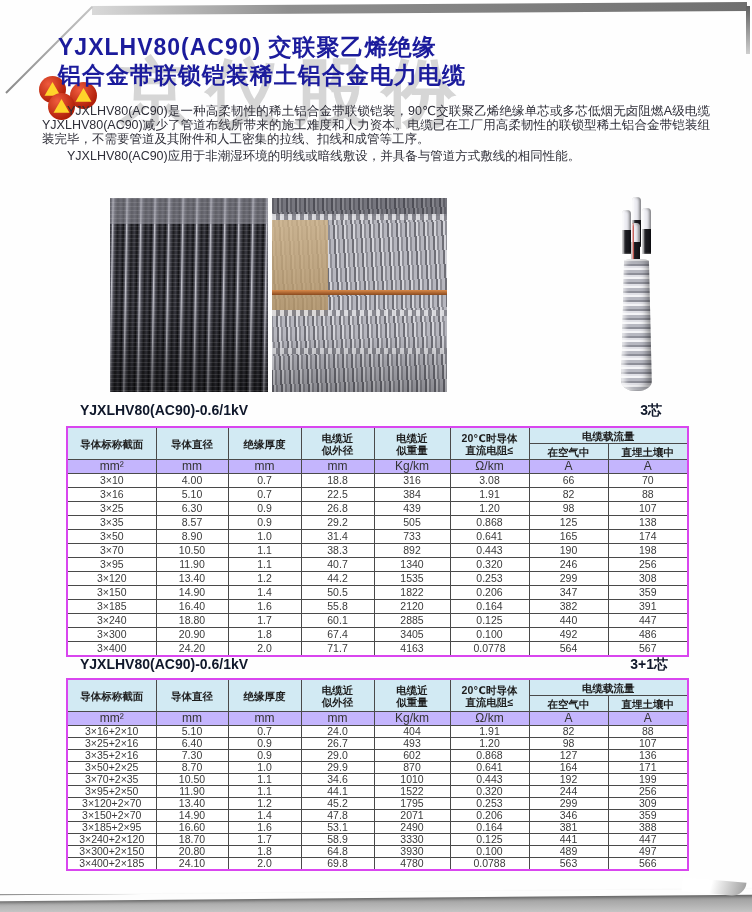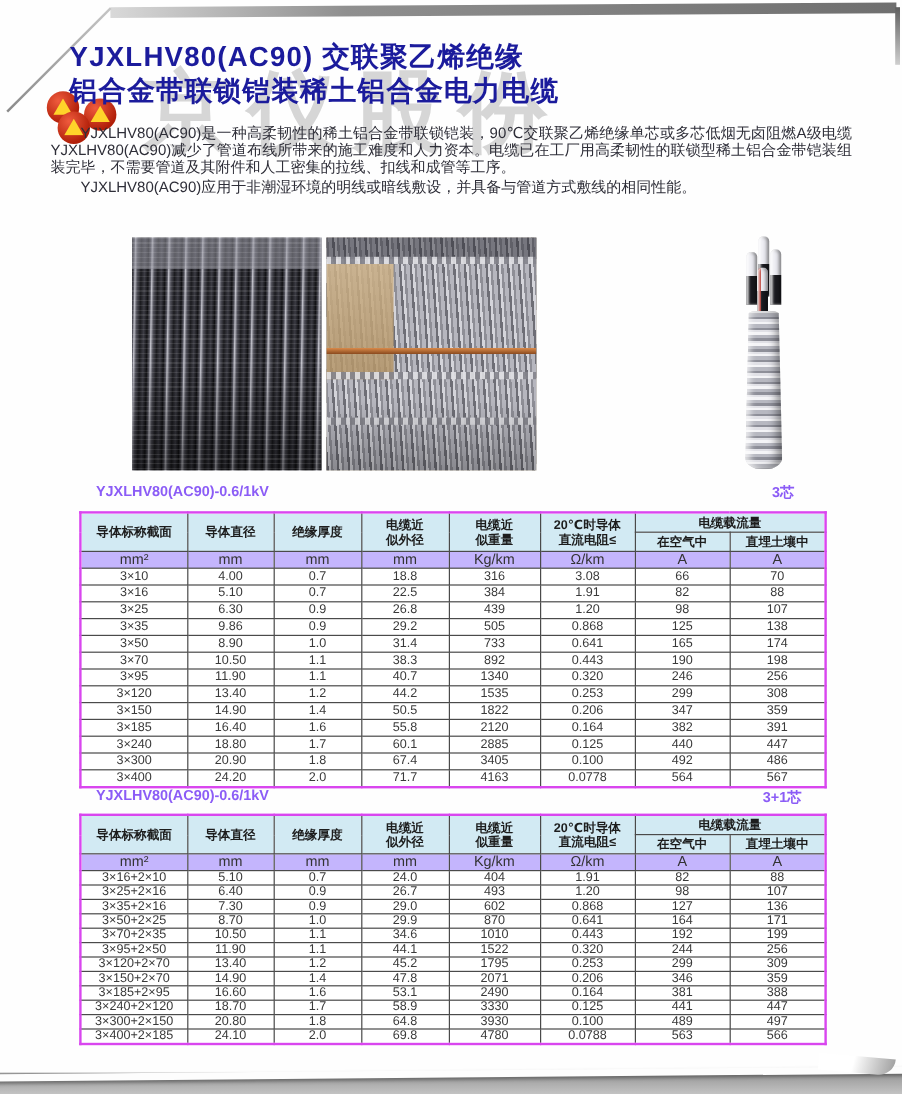--- a/index.html
+++ b/index.html
@@ -83,21 +83,21 @@
   .cable3d .rD{left:15px;top:26px;height:42px;background:
     linear-gradient(90deg,rgba(179,40,30,0) 0 1px,rgba(179,40,30,.9) 1px 3px,rgba(179,40,30,0) 3px),
     linear-gradient(180deg,#ededf3 0 46%,#1a1a1f 46%);}
   .cable3d .armor{position:absolute;left:5px;top:62px;width:31px;height:132px;
     border-radius:10px 10px 14px 14px/6px 6px 10px 10px;
     clip-path:polygon(10% 0,90% 0,100% 100%,0 100%);
     background:repeating-linear-gradient(180deg,#f4f4f7 0 2px,#b7b8c1 2px 5px,#8e8f99 5px 7px,#e0e0e6 7px 9px);
     box-shadow:inset 4px 0 5px rgba(255,255,255,.75),inset -5px 0 7px rgba(0,0,0,.4);}
 
   
-  .tcap{position:absolute;z-index:3;font-size:12px;font-weight:bold;color:#8b5cf6;}
+  .tcap{position:absolute;z-index:3;font-size:14px;font-weight:bold;color:#0f172a;}
   .cap1l{left:80px;top:402px;}  .cap1r{right:90px;top:402px;}
   .cap2l{left:80px;top:656px;}  .cap2r{right:84px;top:656px;}
 
   
   .spec-table{position:absolute;left:66px;width:621px;z-index:3;
     border-collapse:collapse;table-layout:fixed;border:2px solid #d946ef;}
   .t1{top:426px;} .t2{top:678px;}
   .spec-table th,.spec-table td{border:1px solid #4a4a4a;text-align:center;
     padding:0;overflow:hidden;}
   .spec-table thead th{background:#d2eaf3;color:#1d1d1d;font-weight:bold;
@@ -218,21 +218,21 @@
           <td>6.30</td>
           <td>0.9</td>
           <td>26.8</td>
           <td>439</td>
           <td>1.20</td>
           <td>98</td>
           <td>107</td>
         </tr>
         <tr>
           <td>3×35</td>
-          <td>9.86</td>
+          <td>8.57</td>
           <td>0.9</td>
           <td>29.2</td>
           <td>505</td>
           <td>0.868</td>
           <td>125</td>
           <td>138</td>
         </tr>
         <tr>
           <td>3×50</td>
           <td>8.90</td>

